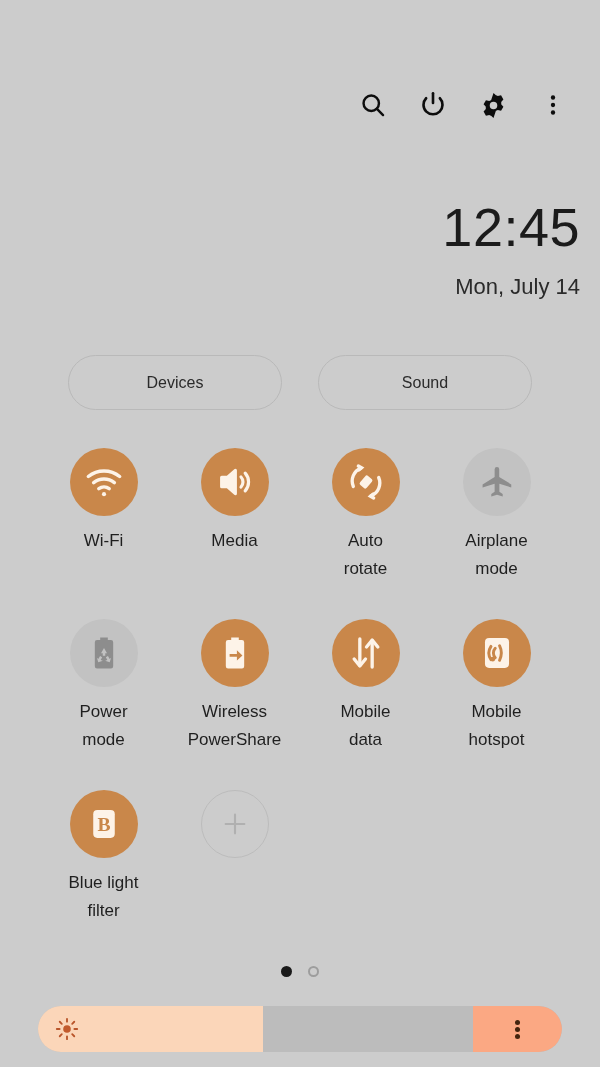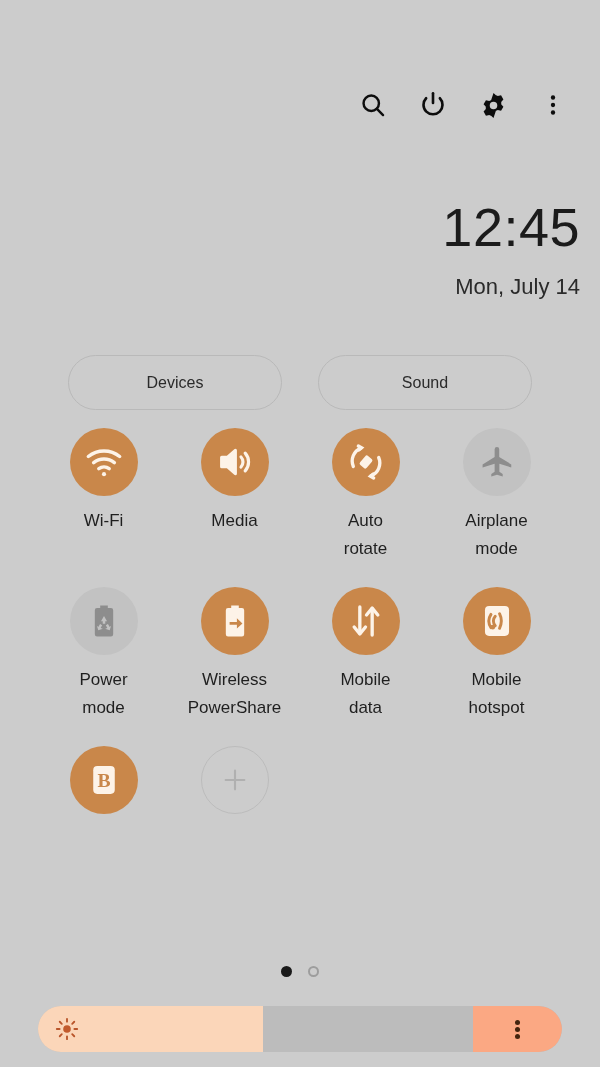--- a/index.html
+++ b/index.html
@@ -79,26 +79,26 @@
     font-size: 16px;
     color: #2b2b2b;
     background: transparent;
     cursor: pointer;
     box-sizing: border-box;
   }
 
   
   .grid {
     position: absolute;
-    top: 428px;
+    top: 448px;
     left: 38px;
     width: 524px;
     display: grid;
     grid-template-columns: repeat(4, 1fr);
-    row-gap: 24px;
+    row-gap: 36px;
   }
   .tile {
     display: flex;
     flex-direction: column;
     align-items: center;
     cursor: pointer;
     min-height: 132px;
   }
   .tile-circle {
     width: 68px;
@@ -337,20 +337,21 @@
       </div>
       <div class="tile-label">Mobile<br>hotspot</div>
     </div>
     <div class="tile">
       <div class="tile-circle on">
         <svg width="38" height="38" viewBox="0 0 24 24">
         <rect x="5.2" y="3.2" width="13.6" height="17.6" rx="2.6" fill="#fdf3e8"></rect>
         <text x="12" y="16.6" text-anchor="middle" font-family="Liberation Serif, serif" font-size="12.4" font-weight="bold" fill="#c9874a">B</text>
       </svg>
       </div>
+      <div class="tile-label">Blue light<br>filter</div>
     </div>
     <div class="tile">
       <div class="tile-circle add">
         <svg width="34" height="34" viewBox="0 0 24 24" fill="none" stroke="#b0b0b0" stroke-width="1.5" stroke-linecap="round">
         <line x1="12" y1="5.4" x2="12" y2="18.6"></line>
         <line x1="5.4" y1="12" x2="18.6" y2="12"></line>
       </svg>
       </div>
     </div>
   </div>

